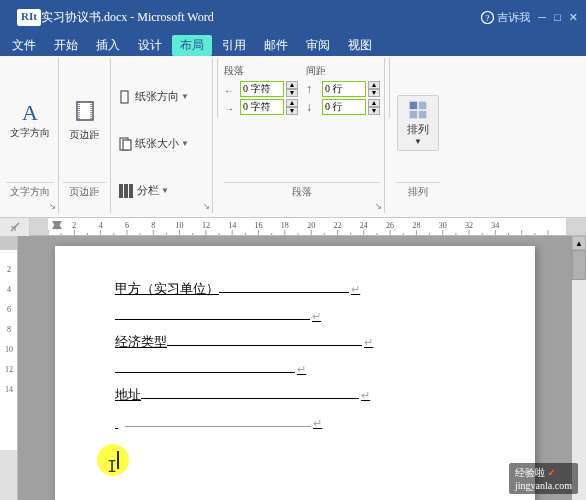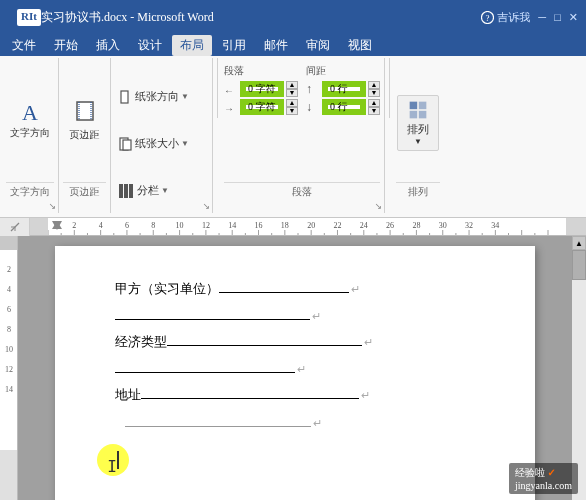--- a/index.html
+++ b/index.html
@@ -54,21 +54,21 @@
       color: white;
       font-size: 12px;
       padding: 2px 8px;
       cursor: pointer;
       border-radius: 2px;
     }
     .menu-item:hover, .menu-item.active {
       background: #1e4080;
     }
     .menu-item.active {
-      background: #e5e5e5;
+      background: #5eead4;
       color: #2b579a;
     }
 
     
     .ribbon {
       background: #f8f8f8;
       border-bottom: 1px solid #c8c8c8;
       padding: 2px 4px 4px;
       display: flex;
       gap: 2px;
@@ -129,21 +129,21 @@
     }
     .ribbon-small-btn .arr { font-size: 8px; color: #666; }
     .spin-row {
       display: flex;
       align-items: center;
       gap: 2px;
       font-size: 11px;
     }
     .spin-label { color: #555; font-size: 10px; min-width: 14px; }
     .spin-input {
-      border: 6px solid #84cc16;
+      border: 1px solid #84cc16;
       width: 44px;
       height: 16px;
       font-size: 10px;
       padding: 0 2px;
       display: flex;
       align-items: center;
       background: white;
     }
     .spin-arrows {
       display: flex;
@@ -234,20 +234,21 @@
       position: relative;
       font-size: 13px;
       line-height: 2;
       font-family: 'SimSun', '宋体', serif;
     }
     .doc-line {
       display: flex;
       align-items: baseline;
       margin-bottom: 2px;
       white-space: nowrap;
+      text-decoration: underline;
     }
     .doc-line-text {
       color: #000;
       font-size: 13px;
     }
     .underline-fill {
       display: inline-block;
       border-bottom: 1px solid #000;
       min-width: 120px;
       height: 16px;

